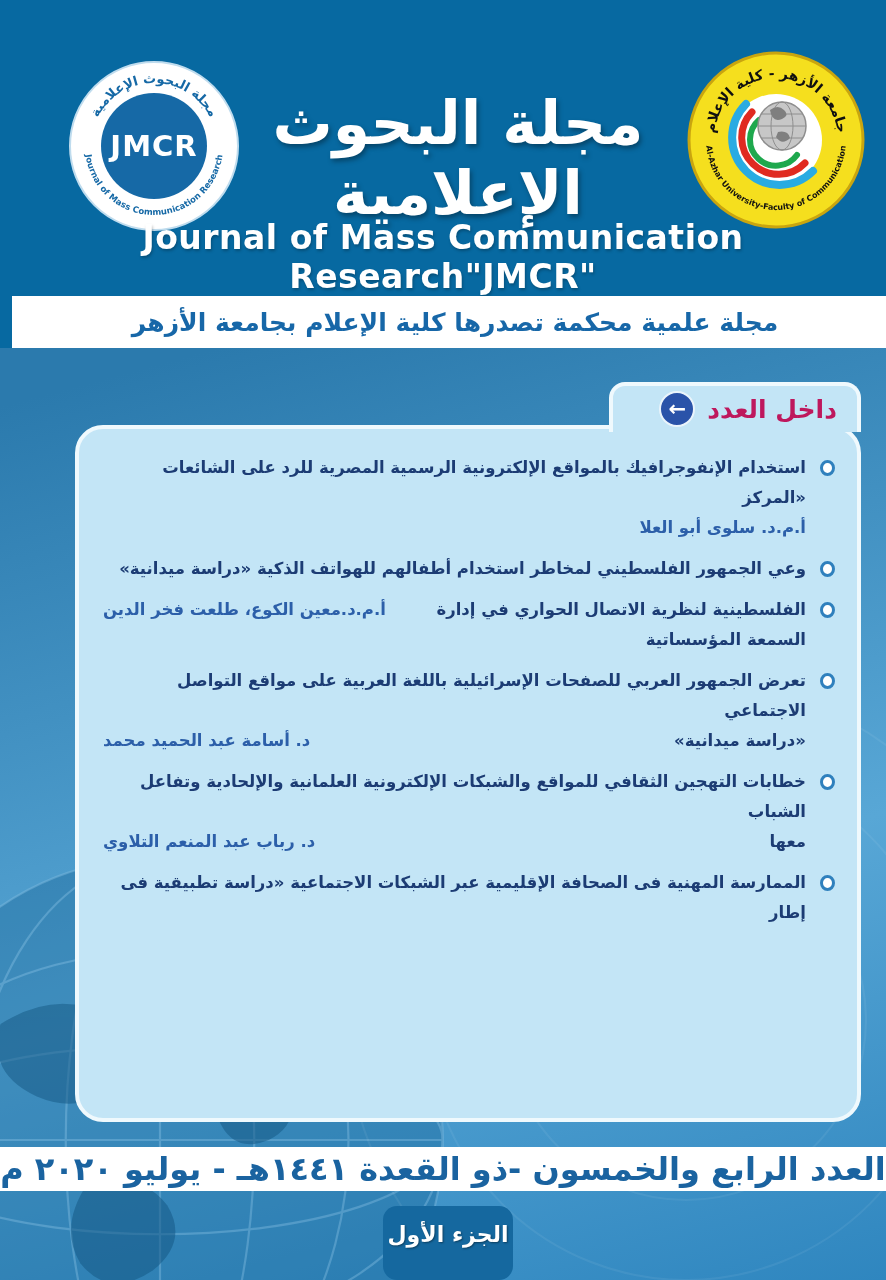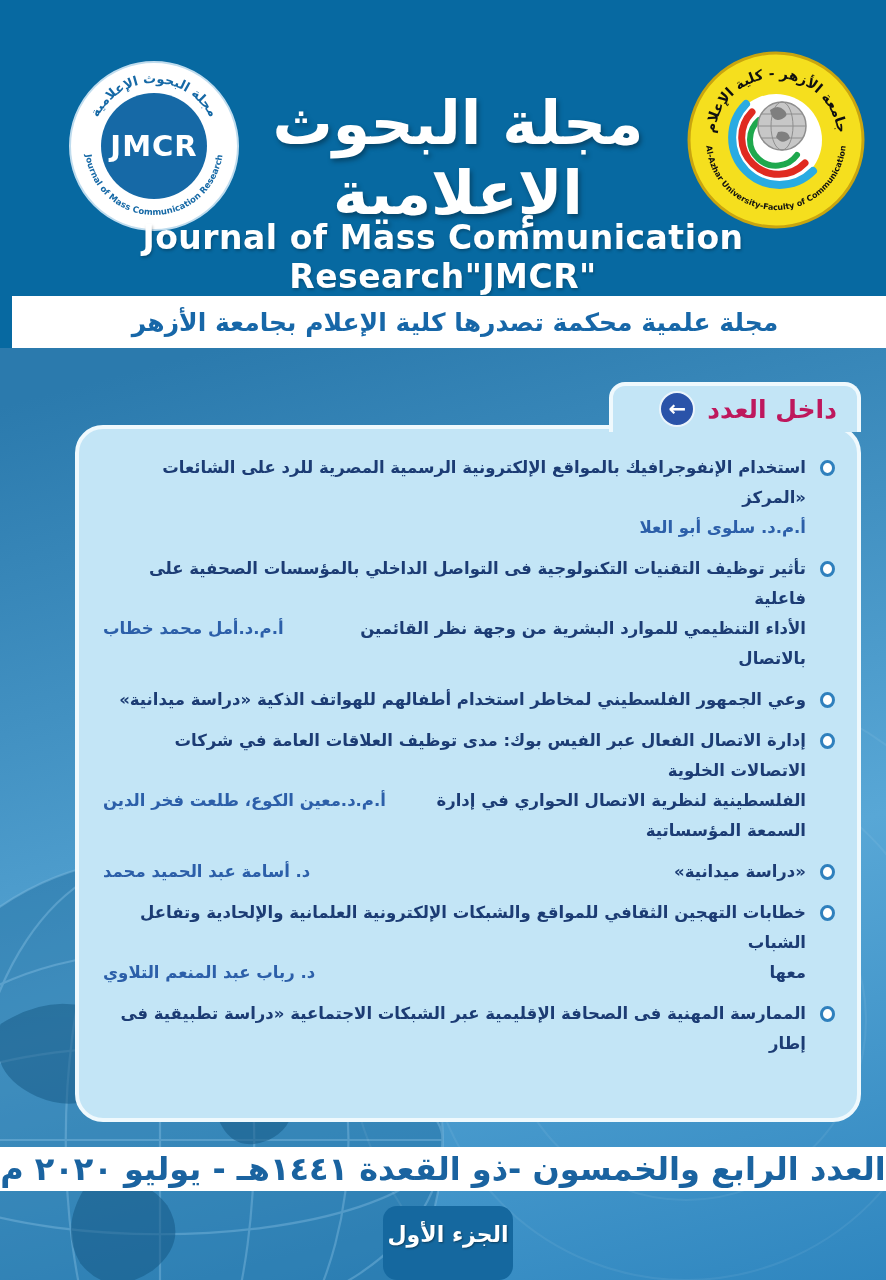--- a/index.html
+++ b/index.html
@@ -183,52 +183,42 @@
   <div class="toc-item">
     <span class="bullet"></span>
     <div class="toc-text">
               <div class="line">استخدام الإنفوجرافيك بالمواقع الإلكترونية الرسمية المصرية للرد على الشائعات «المركز</div>
               <div class="line last">
                 <span class="author">أ.م.د. سلوى أبو العلا</span>
               </div>
             </div>
   </div>
 
-  <div class="toc-item">
-    <span class="bullet"></span>
-    <div class="toc-text">
-              <div class="line">تأثير توظيف التقنيات التكنولوجية فى التواصل الداخلي بالمؤسسات الصحفية على فاعلية</div>
-              <div class="line last">
-                <span>الأداء التنظيمي للموارد البشرية من وجهة نظر القائمين بالاتصال</span>
-                <span class="author">أ.م.د.أمل محمد خطاب</span>
-              </div>
-            </div>
-  </div>
 
   <div class="toc-item">
     <span class="bullet"></span>
     <div class="toc-text">
               <div class="line">وعي الجمهور الفلسطيني لمخاطر استخدام أطفالهم للهواتف الذكية «دراسة ميدانية»</div>
             </div>
   </div>
 
   <div class="toc-item">
     <span class="bullet"></span>
     <div class="toc-text">
-              <div class="line">إدارة الاتصال الفعال عبر الفيس بوك: مدى توظيف العلاقات العامة في شركات الاتصالات الخلوية</div>
               <div class="line last">
                 <span>الفلسطينية لنظرية الاتصال الحواري في إدارة السمعة المؤسساتية</span>
                 <span class="author">أ.م.د.معين الكوع، طلعت فخر الدين</span>
               </div>
             </div>
   </div>
 
   <div class="toc-item">
     <span class="bullet"></span>
     <div class="toc-text">
+              <div class="line">تعرض الجمهور العربي للصفحات الإسرائيلية باللغة العربية على مواقع التواصل الاجتماعي</div>
               <div class="line last">
                 <span>«دراسة ميدانية»</span>
                 <span class="author">د. أسامة عبد الحميد محمد</span>
               </div>
             </div>
   </div>
 
   <div class="toc-item">
     <span class="bullet"></span>
     <div class="toc-text">

